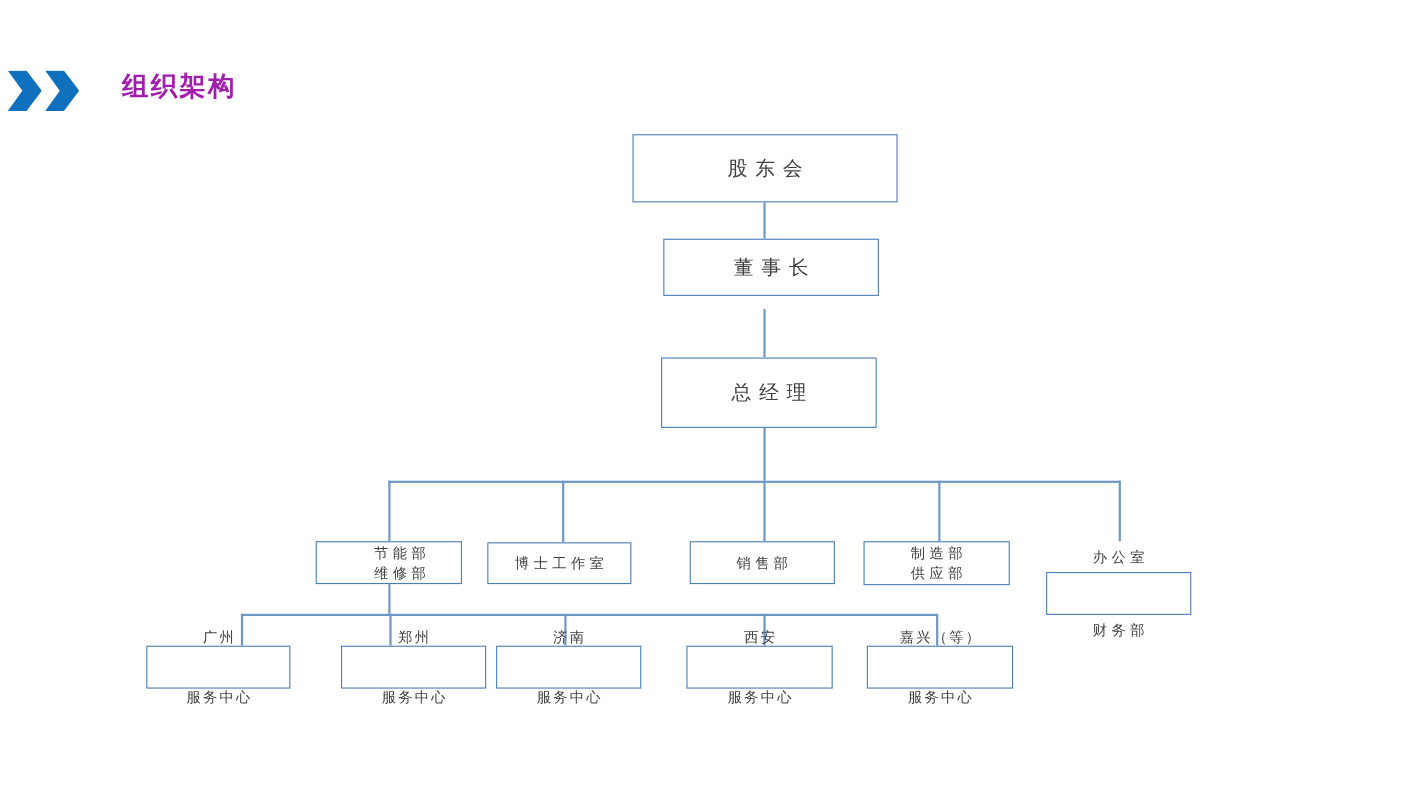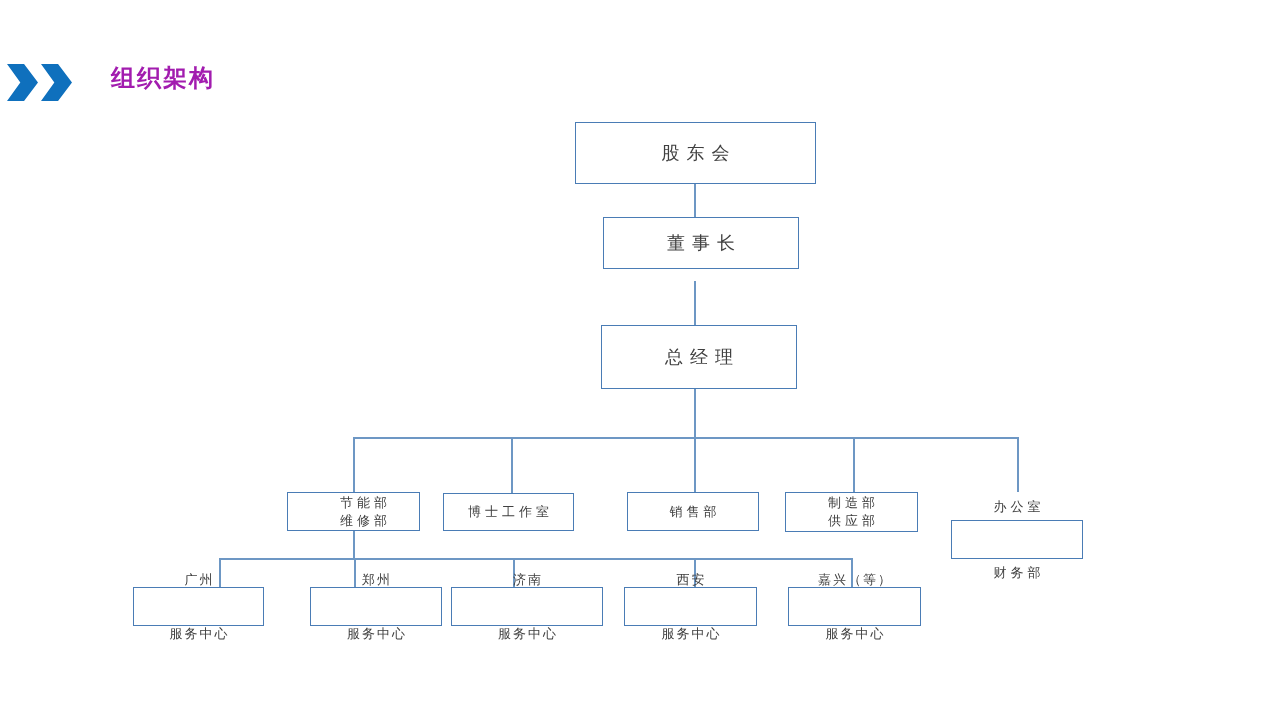--- a/index.html
+++ b/index.html
@@ -123,21 +123,21 @@
   </div>
 
   <div class="node lv-svc" style="left:133px; top:587px; width:131px; height:39px;">
     <span>广州</span>
     <span>服务中心</span>
   </div>
   <div class="node lv-svc" style="left:288px; top:587px; width:132px; height:39px;margin-left:22px;">
     <span>郑州</span>
     <span>服务中心</span>
   </div>
-  <div class="node lv-svc" style="left:451px; top:587px; width:152px; height:39px;">
+  <div class="node lv-svc" style="left:451px; top:587px; width:132px; height:39px;">
     <span>济南</span>
     <span>服务中心</span>
   </div>
   <div class="node lv-svc" style="left:624px; top:587px; width:133px; height:39px;">
     <span>西安</span>
     <span>服务中心</span>
   </div>
   <div class="node lv-svc" style="left:788px; top:587px; width:133px; height:39px;">
     <span>嘉兴（等）</span>
     <span>服务中心</span>

